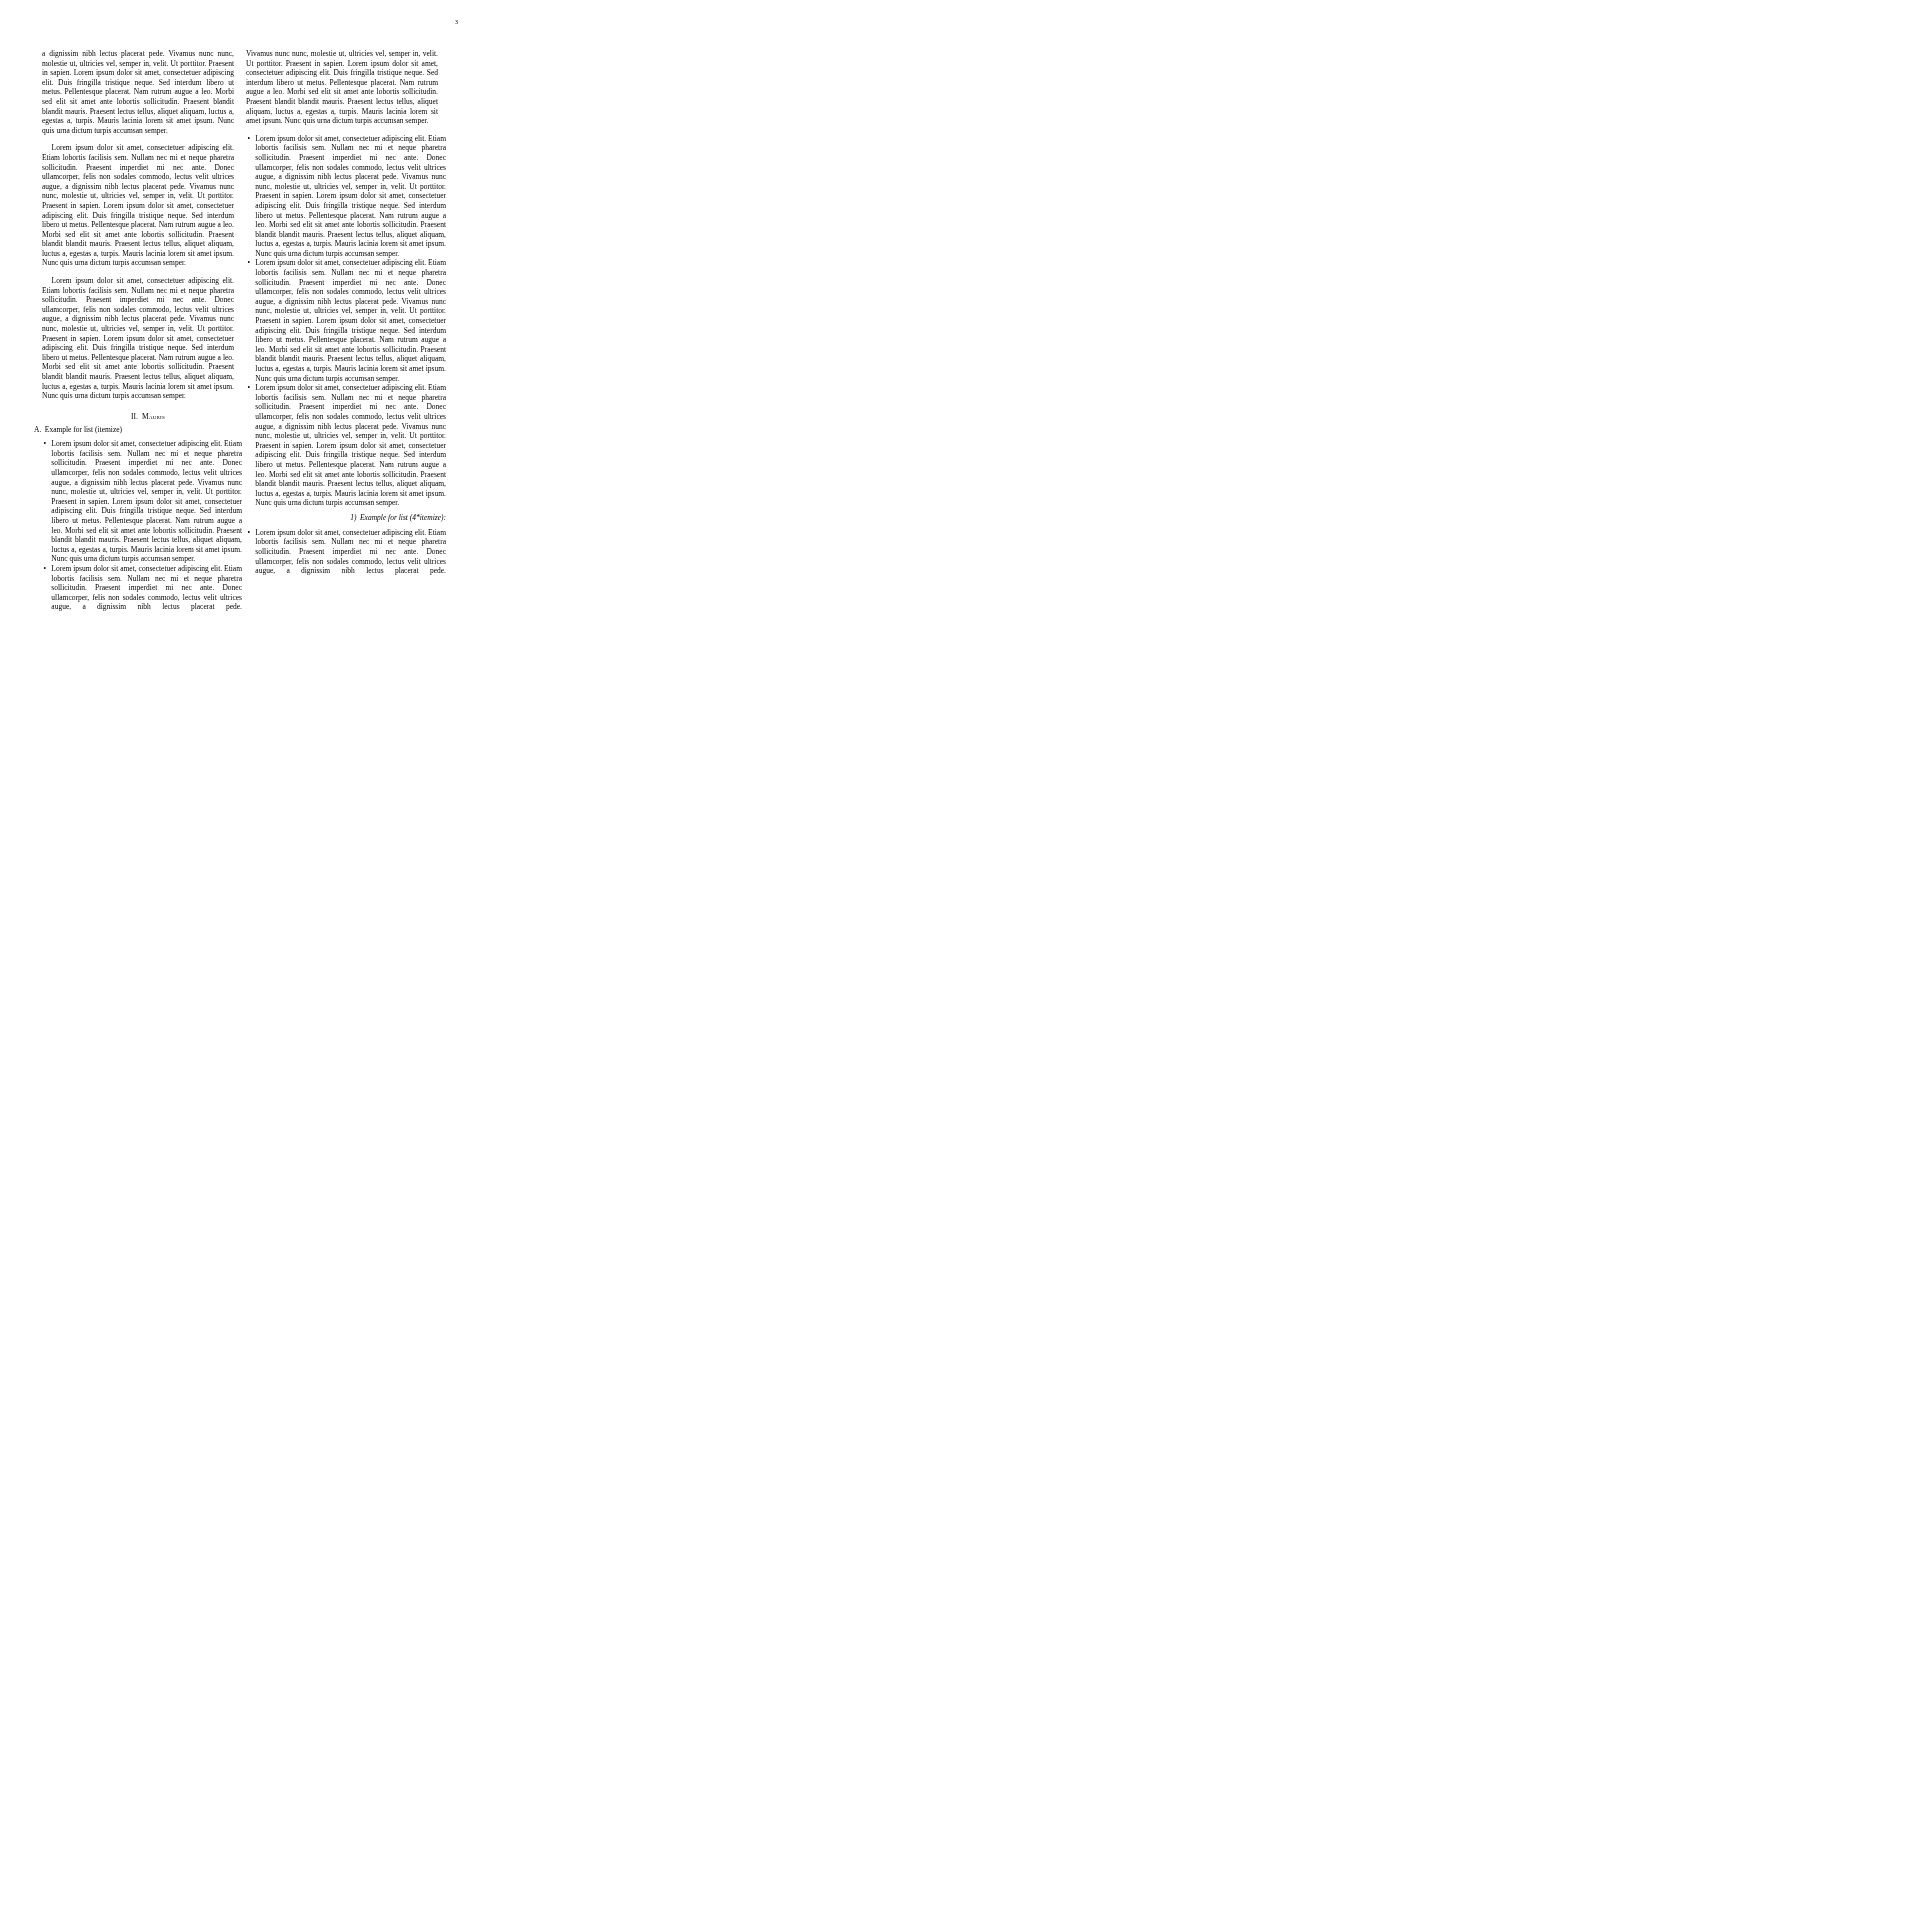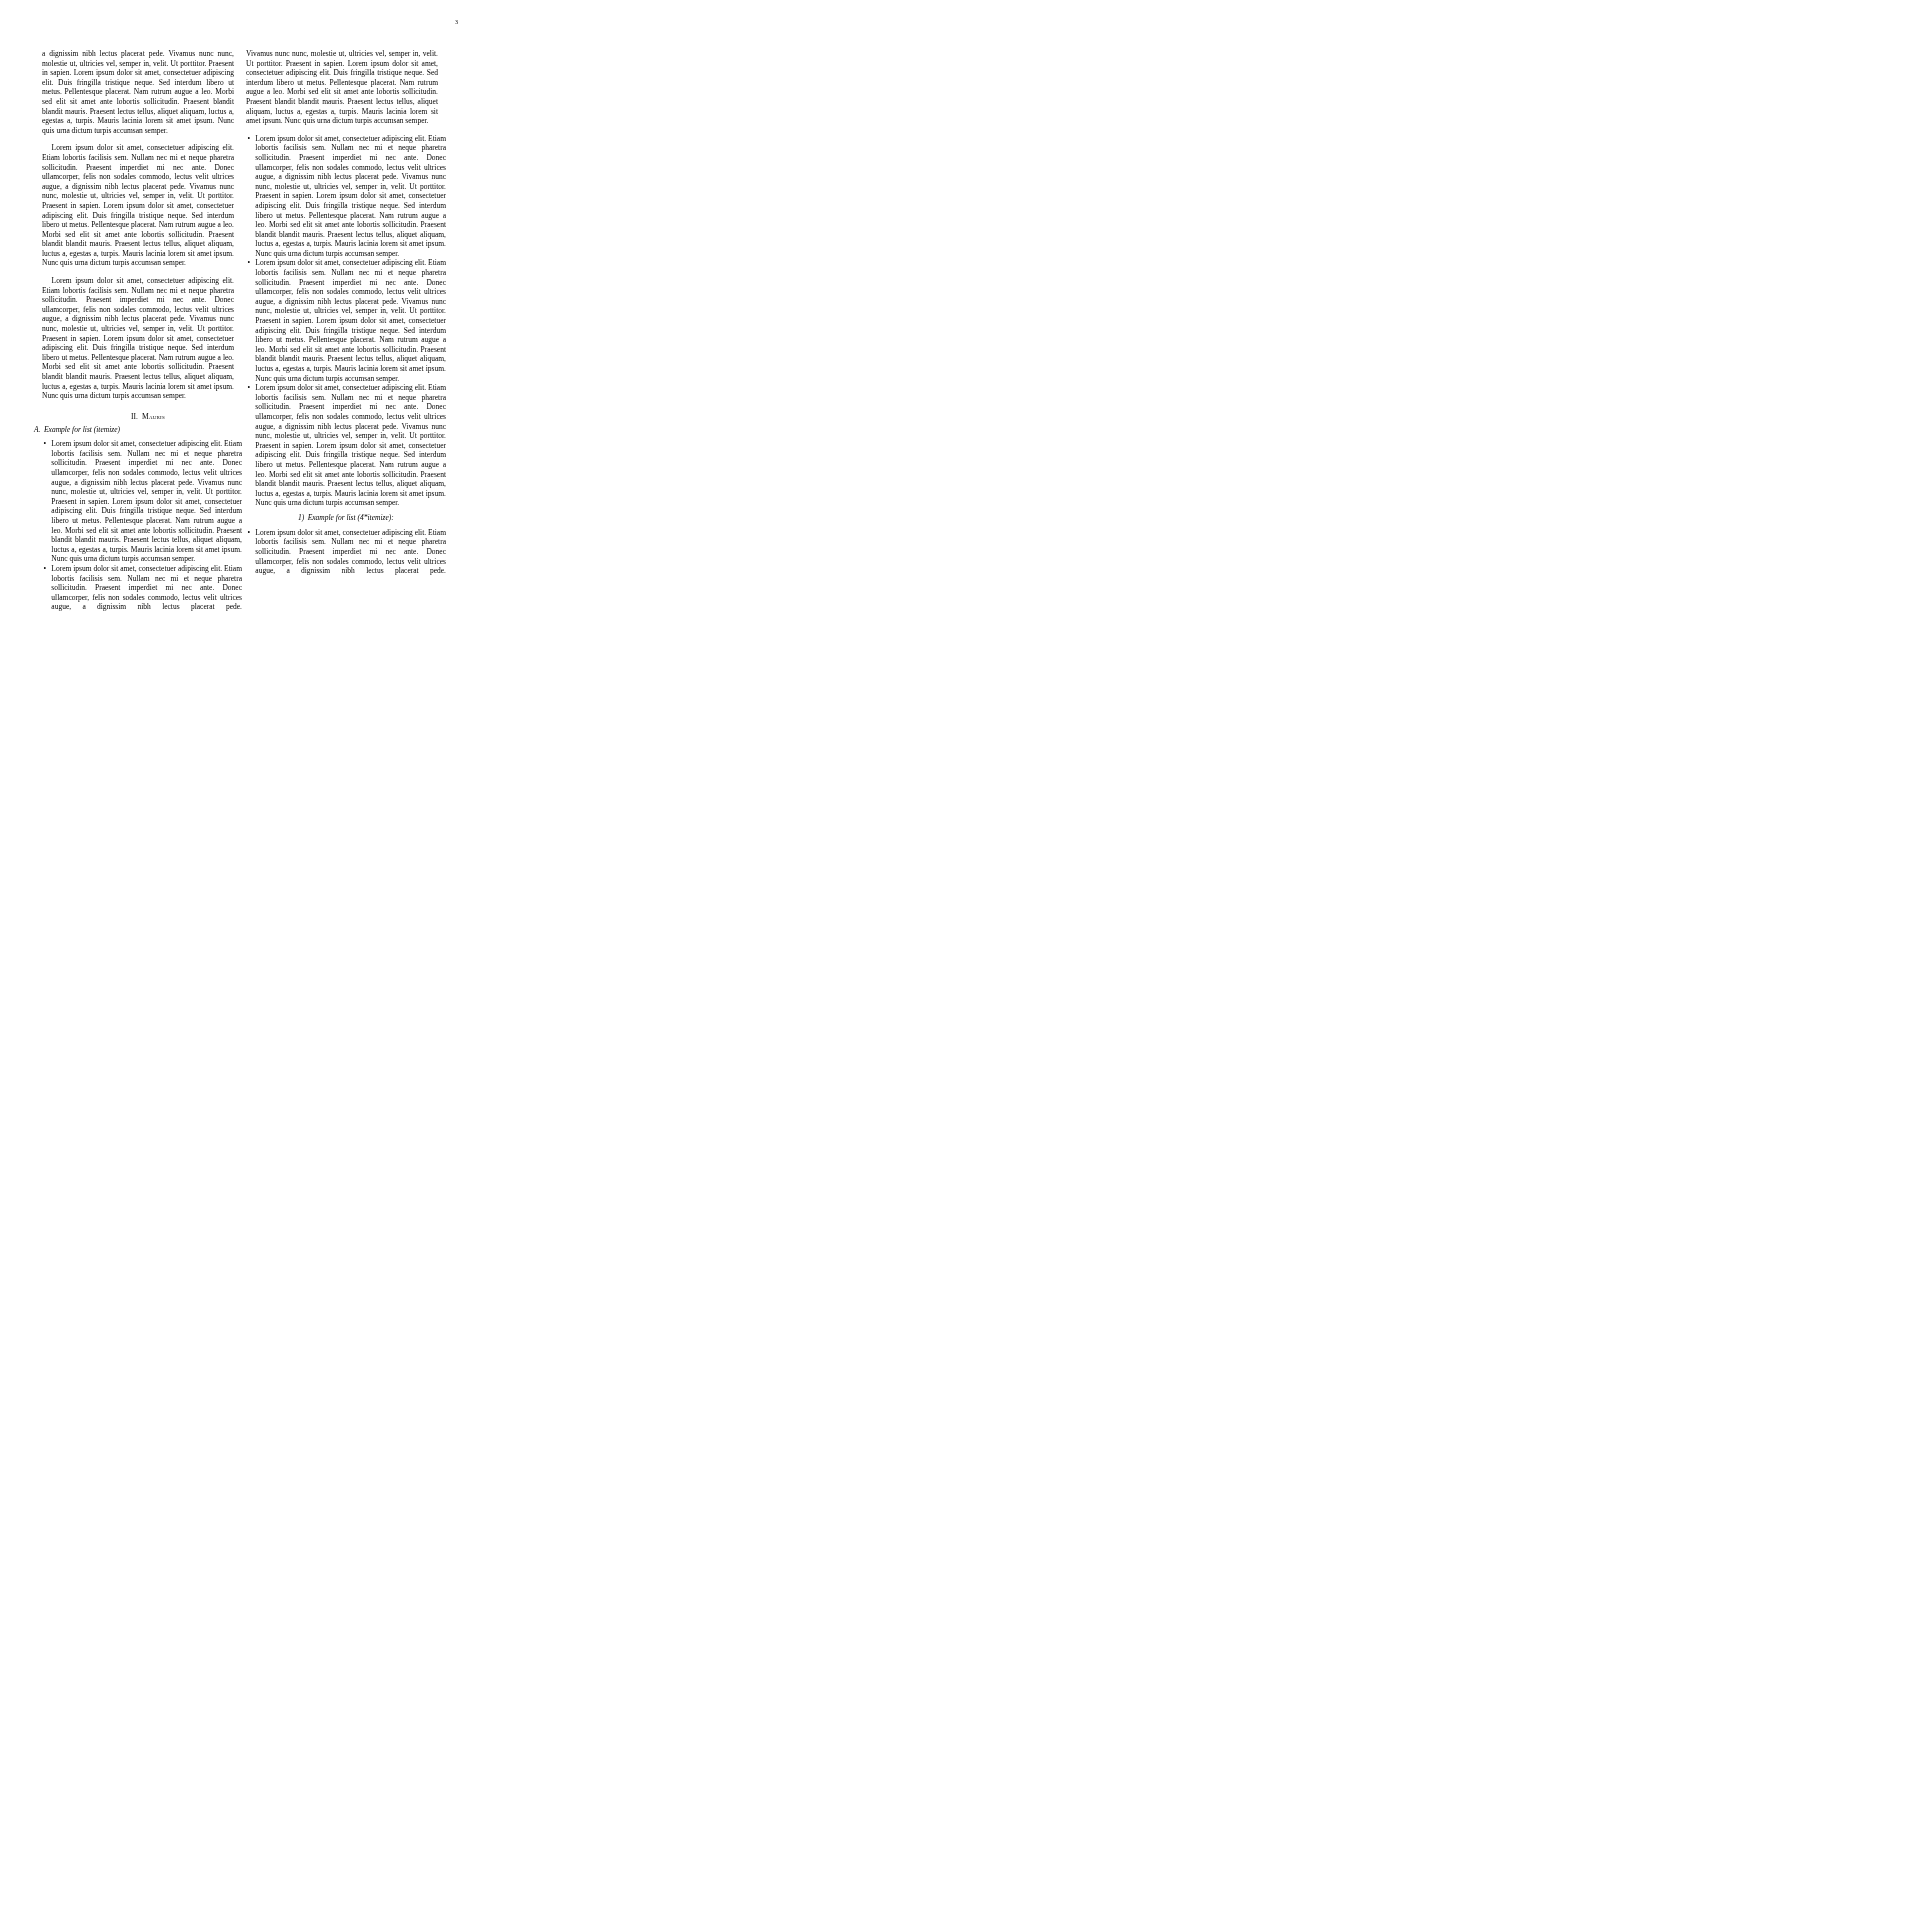--- a/index.html
+++ b/index.html
@@ -34,28 +34,27 @@
   .hang { padding-left: 17.3px; }
   h2, h3, h4 { font-weight: normal; font-size: 7.5px; line-height: 9.6px; }
   .sec-heading {
     margin: 11.6px 0 3.5px 0;
     text-align: center;
   }
   .sec-num { margin-right: 4.2px; margin-left: 20px; }
   .sec-title { font-variant: small-caps; letter-spacing: 0.2px; }
   .subsec-heading {
     margin: 0 0 4.2px 0;
-    font-style: italic;
     text-align: left;
   }
   .subsec-label { margin-right: 3.5px; }
   .subsubsec-heading {
     margin: 4.6px 0 5.8px 0;
     font-style: italic;
-    text-align: center;
+    text-align: right;
     text-indent: 7.7px;
   }
   .subsub-label { margin-right: 3.5px; }
   .list-item { position: relative; padding-left: 17.3px; }
   .bullet {
     position: absolute;
     left: 9.6px;
     top: 0;
   }
   .partial { text-align-last: justify; }

